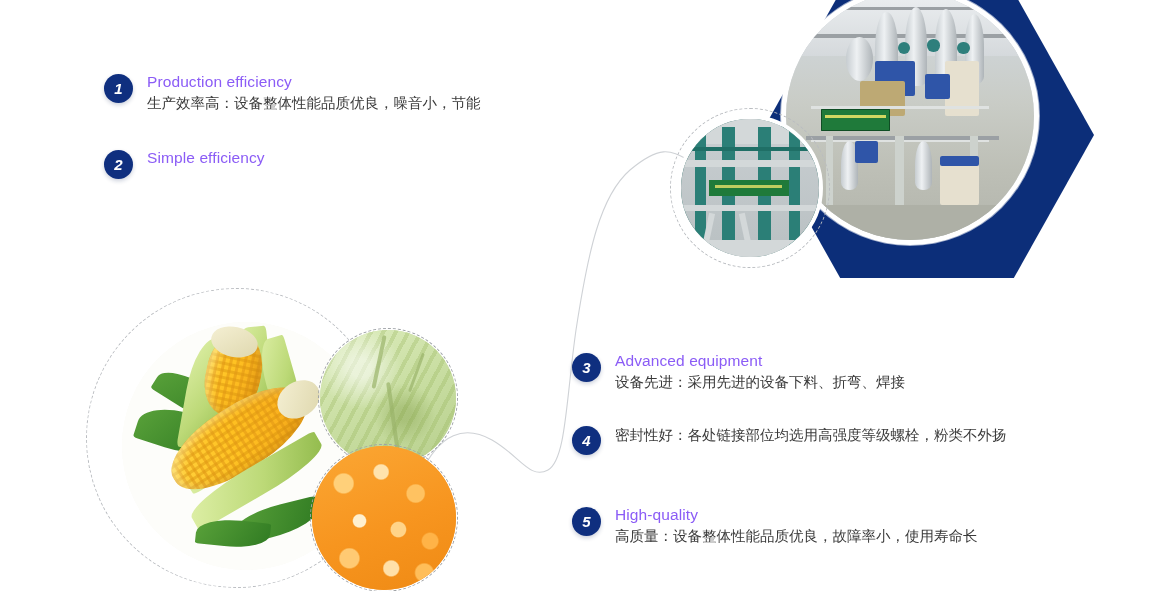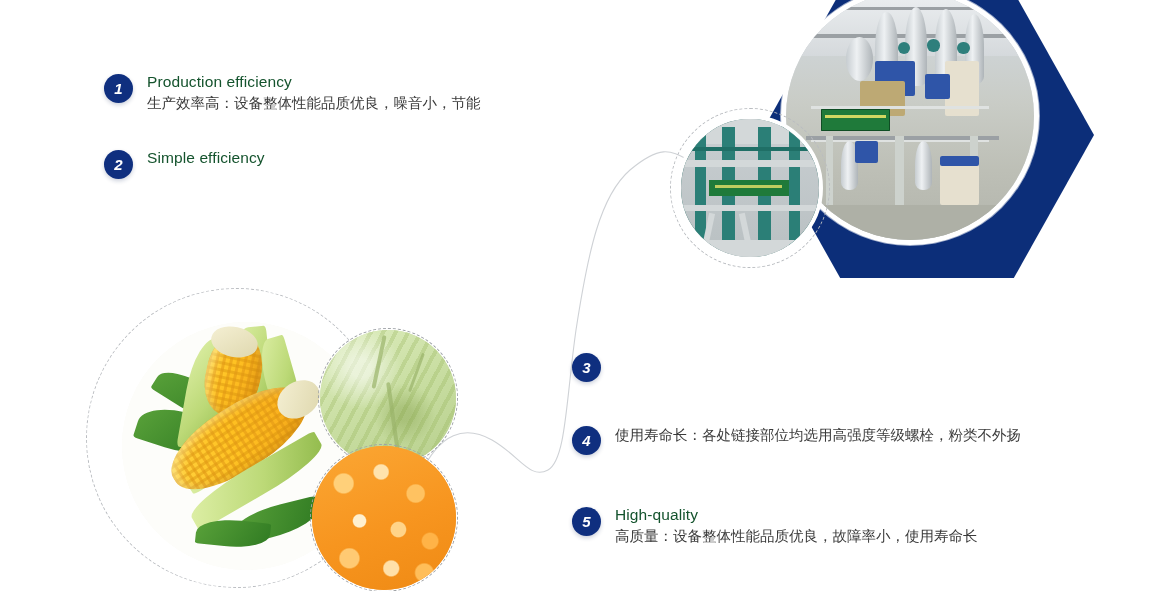--- a/index.html
+++ b/index.html
@@ -36,21 +36,21 @@
     font-style: italic;
     font-weight: 600;
     line-height: 29px;
     text-align: center;
     margin-top: 2px;
     box-shadow: 0 2px 4px rgba(20,40,90,.22);
     user-select: none;
   }
   .feature-text { padding-top: 0; }
   .feature-title {
-    color: #14532d;
+    color: #8b5cf6;
     font-size: 15.5px;
     line-height: 20px;
     letter-spacing: .1px;
     white-space: nowrap;
   }
   .feature-desc {
     color: #3a3a3a;
     font-size: 14.5px;
     line-height: 23px;
     white-space: nowrap;
@@ -364,26 +364,30 @@
 
   <div class="feature-item" style="left:104px; top:148px;">
     <div class="badge">2</div>
     <div class="feature-text">
       <div class="feature-title">Simple efficiency</div>
     </div>
   </div>
 
   <div class="feature-item" style="left:572px; top:351px;">
     <div class="badge">3</div>
+    <div class="feature-text">
+      <div class="feature-title">Advanced equipment</div>
+      <div class="feature-desc">设备先进：采用先进的设备下料、折弯、焊接</div>
+    </div>
   </div>
 
   <div class="feature-item" style="left:572px; top:424px;">
     <div class="badge">4</div>
     <div class="feature-text">
-      <div class="feature-desc">使用寿命长：各处链接部位均选用高强度等级螺栓，粉类不外扬</div>
+      <div class="feature-desc">密封性好：各处链接部位均选用高强度等级螺栓，粉类不外扬</div>
     </div>
   </div>
 
   <div class="feature-item" style="left:572px; top:505px;">
     <div class="badge">5</div>
     <div class="feature-text">
       <div class="feature-title">High-quality</div>
       <div class="feature-desc">高质量：设备整体性能品质优良，故障率小，使用寿命长</div>
     </div>
   </div>

